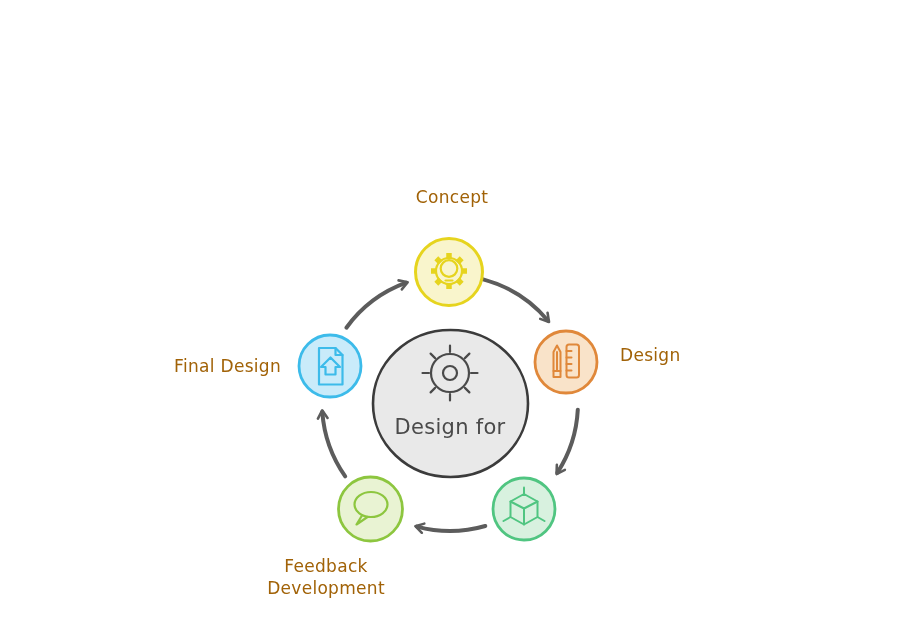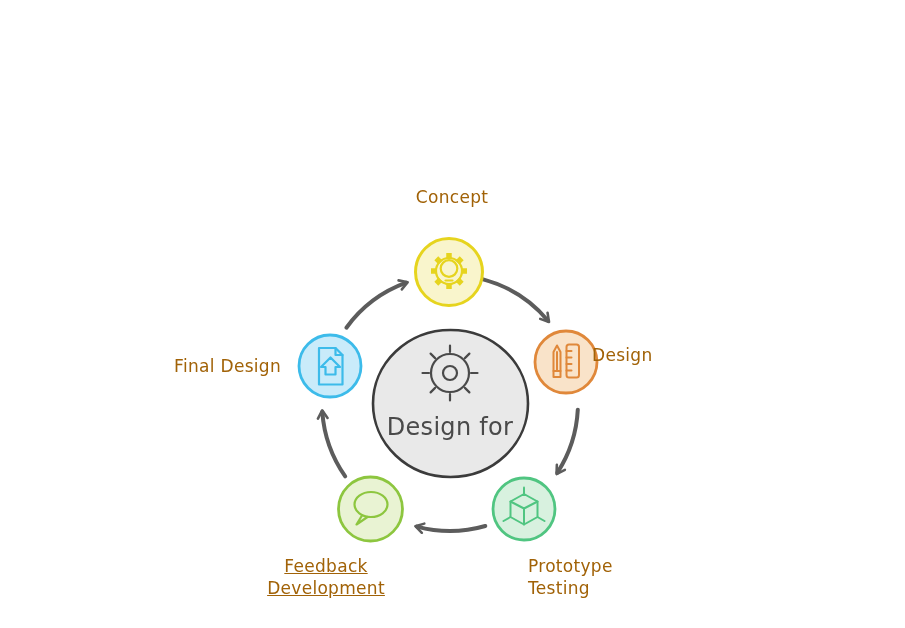--- a/index.html
+++ b/index.html
@@ -25,21 +25,21 @@
   .node-label {
     position: absolute;
     font-size: 17px;
     line-height: 21.5px;
     letter-spacing: 0.3px;
     color: #a16207;
     white-space: nowrap;
   }
   .center-label {
     position: absolute;
-    font-size: 24px;
+    font-size: 21px;
     line-height: 22px;
     letter-spacing: 0.3px;
     color: #4a4a4a;
     white-space: nowrap;
     text-align: center;
   }
   .tc { text-align: center; transform: translateX(-50%); }
   .tr { }
 </style>
 </head>
@@ -121,30 +121,26 @@
         <path d="M335.5,348 V355 H342.5"></path>
         <path d="M330.5,357.5 L340,367 H335.5 V374.5 H325.5 V367 H321 Z"></path>
       </g>
     </g>
   </svg>
 
   <div class="node-label tc" style="left:452px; top:187px;">
     <div>Concept</div>
   </div>
 
-  <div class="node-label" style="left:592px; top:345px;">
+  <div class="node-label" style="left:620px; top:345px;">
     <div>Design</div>
   </div>
 
-  <div class="node-label" style="left:528px; top:556px;">
-    <div>Prototype</div>
-    <div>Testing</div>
-  </div>
 
-  <div class="node-label tc" style="left:326px; top:556px;text-decoration:underline;">
+  <div class="node-label tc" style="left:326px; top:556px;">
     <div>Feedback</div>
     <div>Development</div>
   </div>
 
   <div class="node-label tr" style="right:624px; top:356px;">
     <div>Final Design</div>
     <div></div>
   </div>
 
   <div class="center-label tc" style="left:450px; top:416px;">

